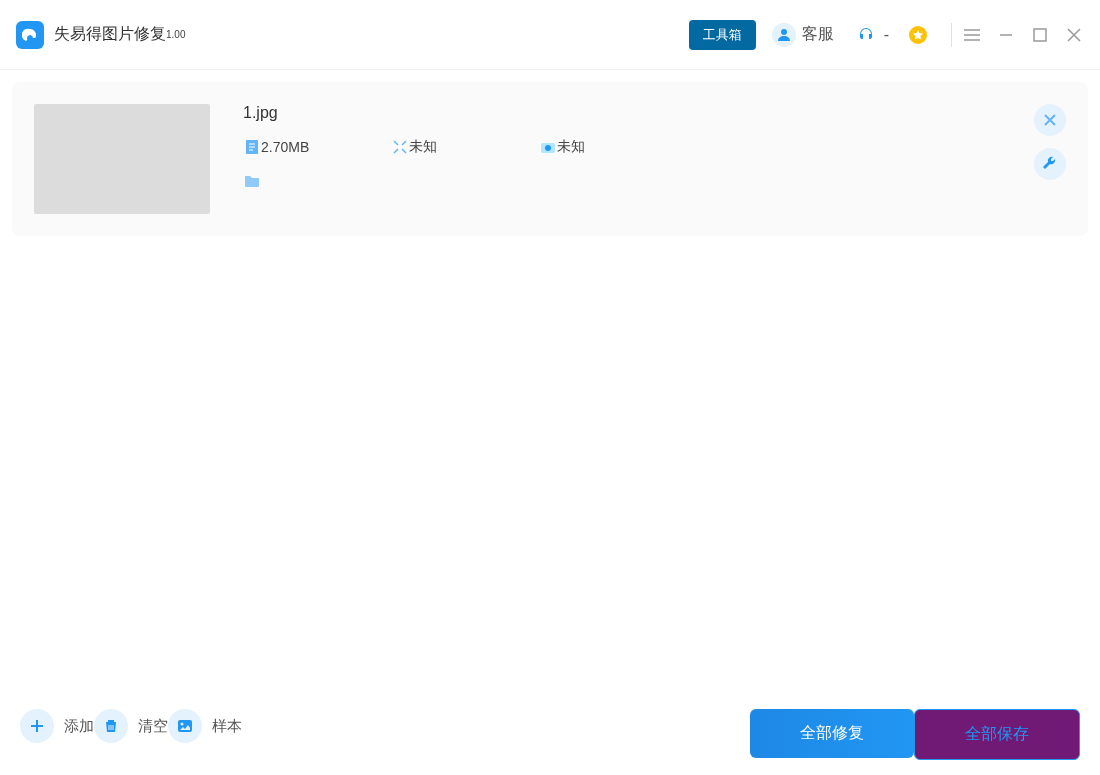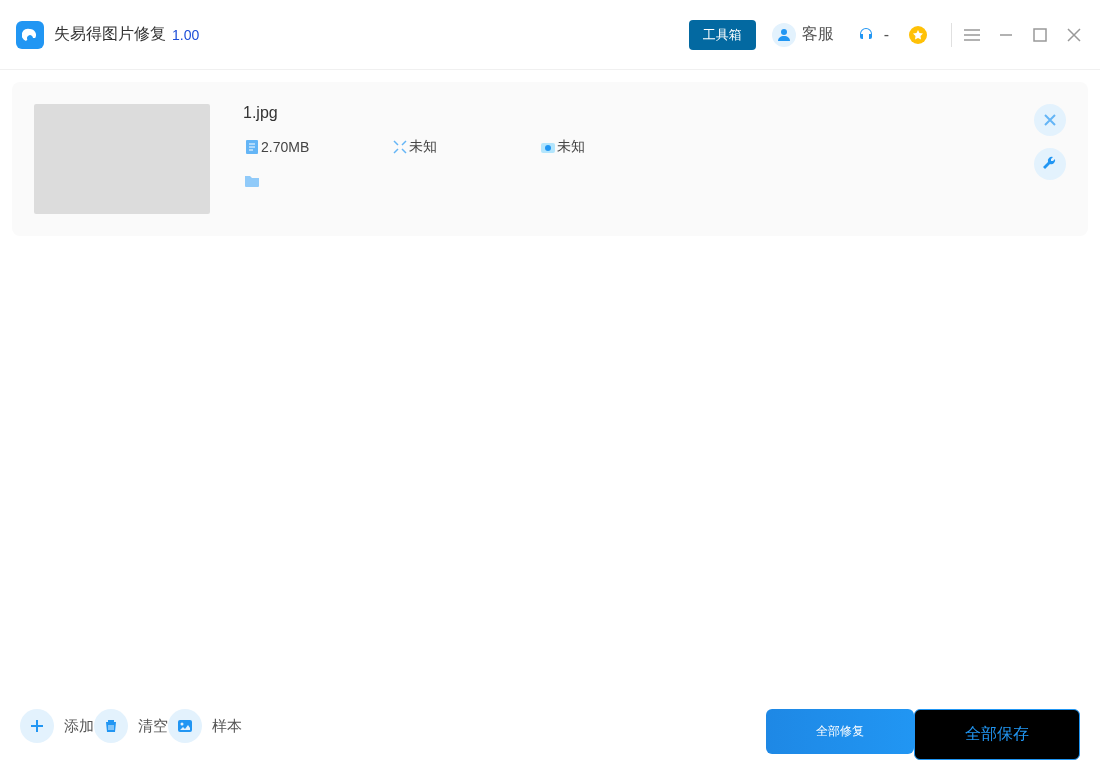--- a/index.html
+++ b/index.html
@@ -1,21 +1,21 @@
 <!DOCTYPE html>
 <html><head>
   <meta charset="utf-8">
   <style>
     * { margin: 0; padding: 0; box-sizing: border-box; font-family: "Microsoft YaHei", -apple-system, sans-serif; }
     body { width: 1100px; height: 775px; background: #fff; overflow: hidden; }
     
     .titlebar { height: 70px; display: flex; align-items: center; padding: 0 16px; border-bottom: 1px solid #f0f0f0; }
     .app-logo { width: 28px; height: 28px; background: #2196f3; border-radius: 6px; display: flex; align-items: center; justify-content: center; margin-right: 10px; }
     .app-title { font-size: 16px; color: #333; font-weight: 500; }
-    .app-version { font-size: 14px; color: #1d4ed8; margin-left: 6px; }
+    .app-version { font-size: 10px; color: #404040; }
     .titlebar-spacer { flex: 1; }
     .toolbox-btn { background: #0369a1; color: #fff; border: none; padding: 6px 14px; border-radius: 4px; font-size: 13px; cursor: pointer; margin-right: 16px; }
     .header-btn { display: flex; align-items: center; gap: 6px; cursor: pointer; margin-right: 20px; font-size: 16px; color: #555; }
     .header-icon-circle { width: 24px; height: 24px; border-radius: 50%; display: flex; align-items: center; justify-content: center; }
     .icon-blue-bg { background: #e3f2fd; }
     .icon-orange { background: #ffc107; width: 18px; height: 18px; }
     .titlebar-divider { width: 1px; height: 24px; background: #e0e0e0; margin: 0 10px; }
     .window-controls { display: flex; gap: 14px; align-items: center; }
     .window-control { width: 20px; height: 20px; cursor: pointer; display: flex; align-items: center; justify-content: center; color: #888; }
     
@@ -28,22 +28,22 @@
     .meta-item { display: flex; align-items: center; gap: 0; font-size: 14px; color: #444; min-width: 130px; }
     .meta-icon { width: 18px; height: 18px; display: flex; align-items: center; justify-content: center; }
     .path-row { display: flex; align-items: center; gap: 8px; font-size: 14px; color: #444; }
     .card-actions { display: flex; flex-direction: column; gap: 12px; }
     .circle-btn { width: 32px; height: 32px; border-radius: 50%; background: #e3f2fd; border: none; cursor: pointer; display: flex; align-items: center; justify-content: center; color: #2196f3; }
     
     .footer { height: 80px; display: flex; align-items: flex-start; padding: 0 20px; }
     .footer-action { display: flex; align-items: center; gap: 10px; cursor: pointer; font-size: 15px; color: #555; }
     .footer-icon-circle { width: 34px; height: 34px; border-radius: 50%; background: #e3f2fd; display: flex; align-items: center; justify-content: center; color: #2196f3; }
     .footer-spacer { flex: 1; }
-    .primary-btn { background: linear-gradient(90deg, #1e88e5, #2196f3); color: #fff; border: none; padding: 14px 50px; border-radius: 6px; font-size: 12px; cursor: pointer; }
-    .secondary-btn { background: #000000; color: #2196f3; border: 1px solid #2196f3; padding: 14px 50px; border-radius: 6px; font-size: 16px; cursor: pointer; }
+    .primary-btn { background: linear-gradient(90deg, #1e88e5, #2196f3); color: #fff; border: none; padding: 14px 50px; border-radius: 6px; font-size: 16px; cursor: pointer; }
+    .secondary-btn { background: #701a75; color: #2196f3; border: 1px solid #2196f3; padding: 14px 50px; border-radius: 6px; font-size: 16px; cursor: pointer; }
   </style>
 </head>
 <body>
 
 <div class="titlebar">
   <div class="app-logo">
     <svg width="16" height="16" viewBox="0 0 16 16">
         <path fill="#fff" d="M8 2a6 6 0 0 1 5.2 9H11a3 3 0 1 0-5.6 1.6L4 14A6 6 0 0 1 8 2z"></path>
       </svg>
   </div>

